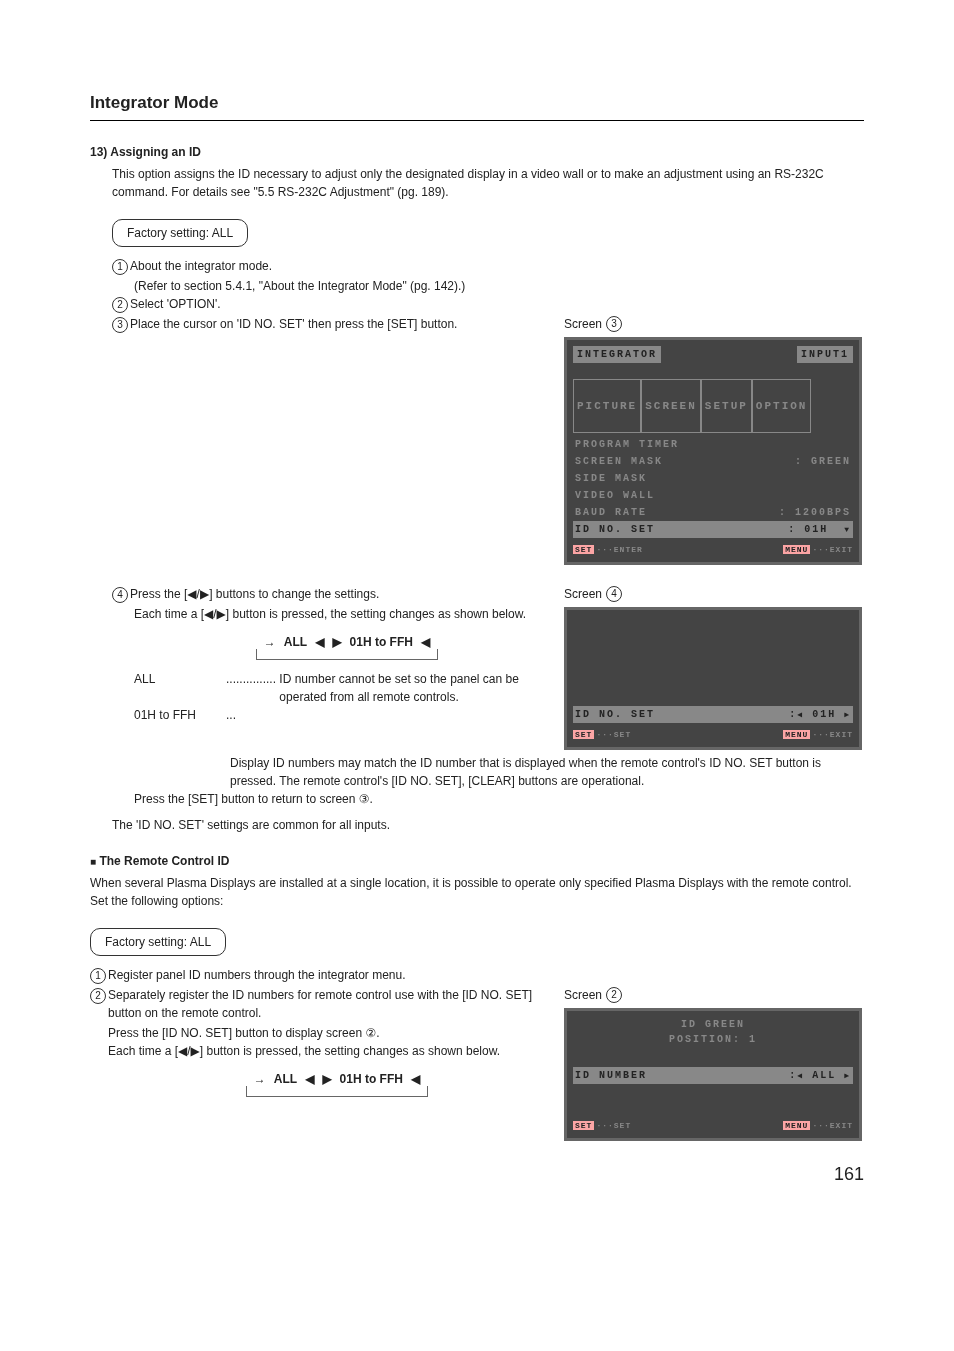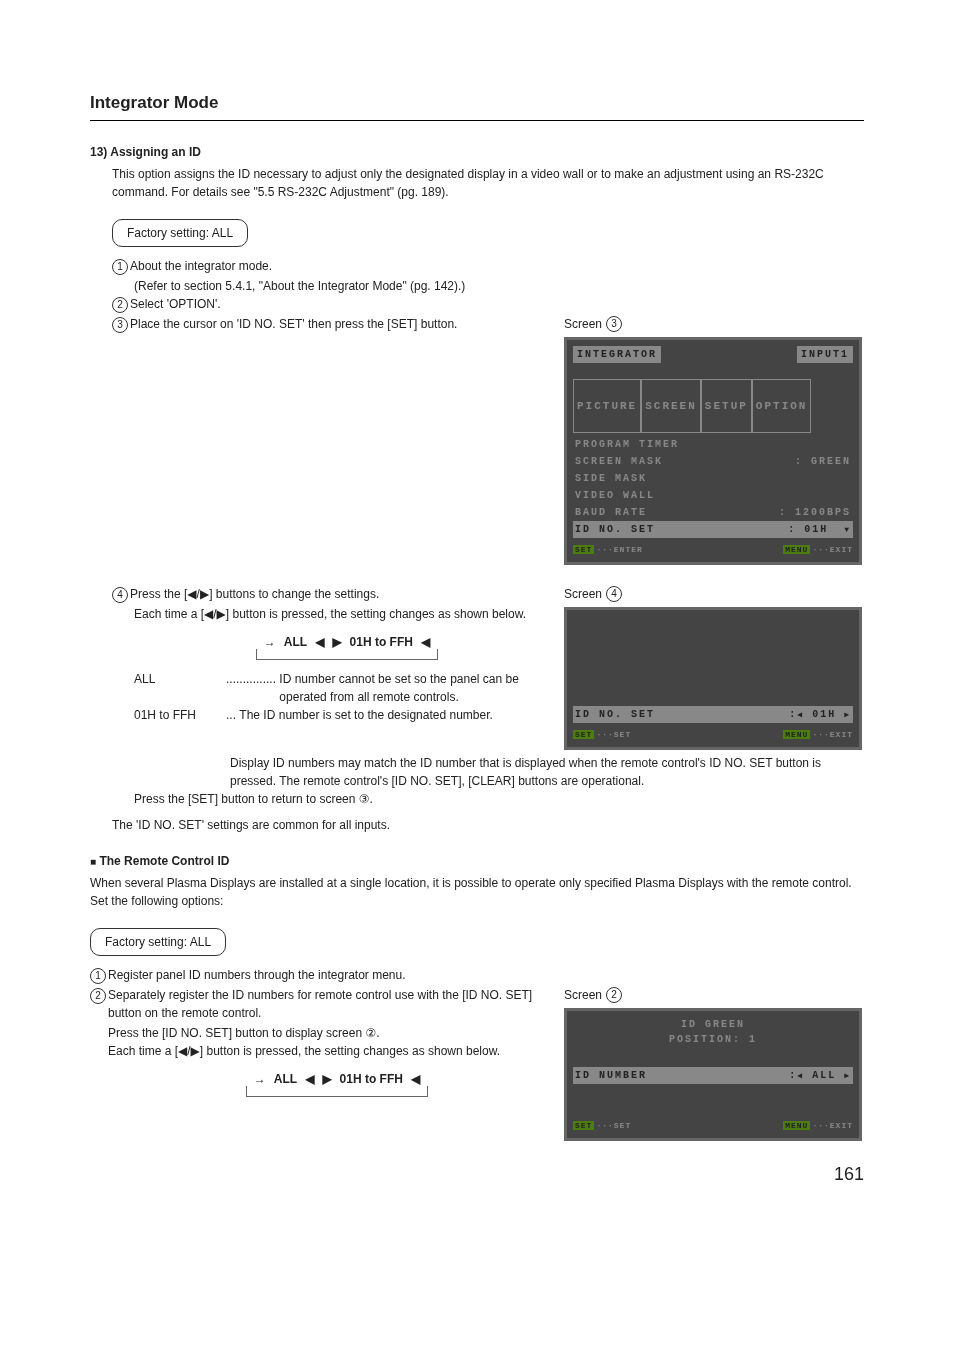--- a/index.html
+++ b/index.html
@@ -74,21 +74,21 @@
   letter-spacing: 2px;
   font-weight: bold;
 }
 .osd .row { display:flex; justify-content:space-between; padding:1px 2px;}
 .osd .header-row { display:flex; justify-content:space-between; margin-bottom:16px;}
 .osd .tab-row{ display:flex; gap:0; margin-bottom:3px;}
 .osd .tab{ border:1px solid #888; padding:18px 3px; letter-spacing:2px; font-size:11px;}
 .osd .pill { background:#888; color:#222; padding:1px 4px; }
 .osd .hl { background:#888; color:#222; }
 .osd .hint-row { display:flex; justify-content:space-between; margin-top:6px; font-size:8px; letter-spacing:1px;}
-.osd .hint-box { background:#4d7c0f; color:#222; padding:0 2px; margin-right:2px;}
+.osd .hint-box { background:#fca5a5; color:#222; padding:0 2px; margin-right:2px;}
 .osd-blank { height:90px; }
 .cycle-box {
   display:flex;
   flex-direction:column;
   align-items:center;
   margin:10px 0;
   padding-left:60px;
 }
 .cycle-box .line1 { font-weight:bold; display:flex; align-items:center; gap:8px;}
 .cycle-box .arrow { font-size:12px; }
@@ -205,21 +205,20 @@
 
     <div class="def-list">
       <div class="def-row">
         <span class="def-key">ALL</span>
         <span>...............</span>&nbsp;
         <span style="flex:1">ID number cannot be set so the panel can be operated from all remote controls.</span>
       </div>
       <div class="def-row">
         <span class="def-key">01H to FFH</span>
         <span>...</span>&nbsp;
-        <span style="flex:1">The ID number is set to the designated number.</span>
       </div>
     </div>
   </div>
   <div class="right-col">
     <div class="screen-label">
       <span>Screen</span> 
         <span class="circled">4</span>
     </div>
     <div class="osd">
       <div class="osd-blank"></div>

